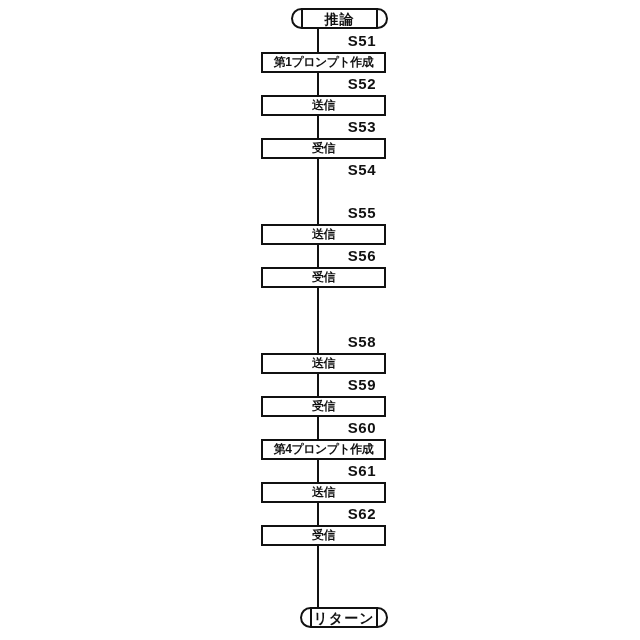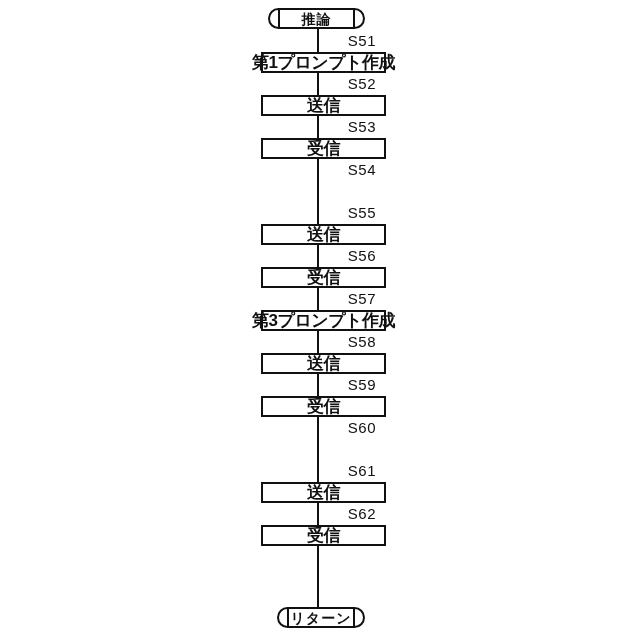--- a/index.html
+++ b/index.html
@@ -32,20 +32,21 @@
     border: 2px solid #111111;
     border-radius: 11px;
     background: #ffffff;
     box-sizing: border-box;
     display: flex;
     align-items: center;
     justify-content: center;
     font-size: 14px;
     font-weight: 600;
     letter-spacing: 1px;
+    margin-left: 23px;
   }
   .terminal.start { left: 268px; top: 8px;   width: 97px; }
   .terminal.end   { left: 277px; top: 607px; width: 88px; }
   .cap-line {
     position: absolute;
     top: -1px;
     bottom: -1px;
     width: 2px;
     background: #111111;
   }
@@ -66,37 +67,37 @@
     width: 115px;
     height: 40px;
   }
   .step-id {
     position: absolute;
     top: 0;
     right: 0;
     height: 16px;
     line-height: 16px;
     font-size: 15px;
-    font-weight: 400;
+    font-weight: 700;
     letter-spacing: 0.5px;
     text-align: right;
   }
   .process-box {
     position: absolute;
     top: 19px;
     left: 0;
     width: 125px;
     height: 21px;
     border: 2px solid #111111;
     background: #ffffff;
     box-sizing: border-box;
     display: flex;
     align-items: center;
     justify-content: center;
-    font-size: 17px;
+    font-size: 12px;
     font-weight: 600;
     letter-spacing: -0.5px;
     white-space: nowrap;
   }
 </style>
 </head>
 <body>
 
 <div class="canvas">
 
@@ -140,43 +141,40 @@
     </div>
   </div>
 
   <div class="step" style="--i:5">
     <div class="step-id">S56</div>
     <div class="process-box">
       <span>受信</span>
     </div>
   </div>
 
-  <div class="step" style="--i:6">
-    <div class="step-id">S57</div>
-    <div class="process-box">
-      <span>第3プロンプト作成</span>
-    </div>
-  </div>
 
   <div class="step" style="--i:7">
     <div class="step-id">S58</div>
     <div class="process-box">
       <span>送信</span>
     </div>
   </div>
 
   <div class="step" style="--i:8">
     <div class="step-id">S59</div>
     <div class="process-box">
       <span>受信</span>
     </div>
   </div>
 
   <div class="step" style="--i:9">
     <div class="step-id">S60</div>
+    <div class="process-box">
+      <span>第4プロンプト作成</span>
+    </div>
   </div>
 
   <div class="step" style="--i:10">
     <div class="step-id">S61</div>
     <div class="process-box">
       <span>送信</span>
     </div>
   </div>
 
   <div class="step" style="--i:11">

